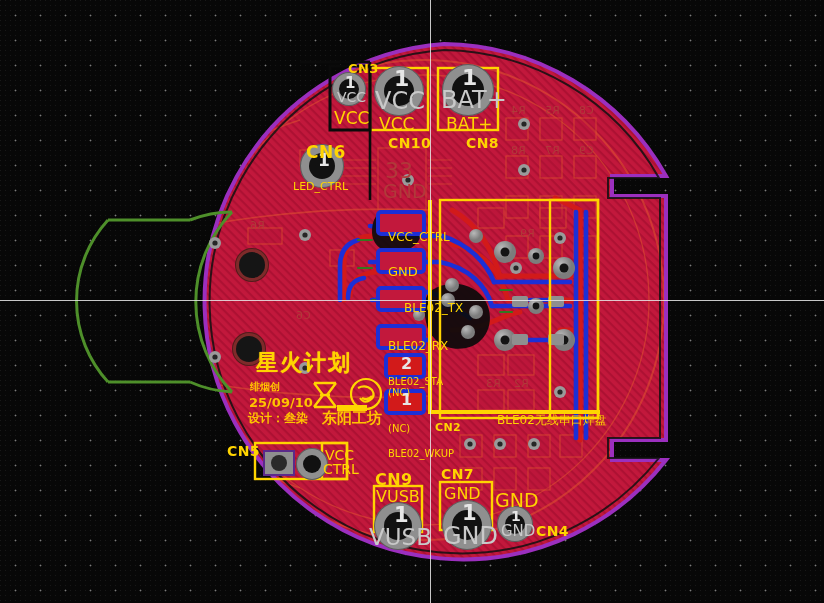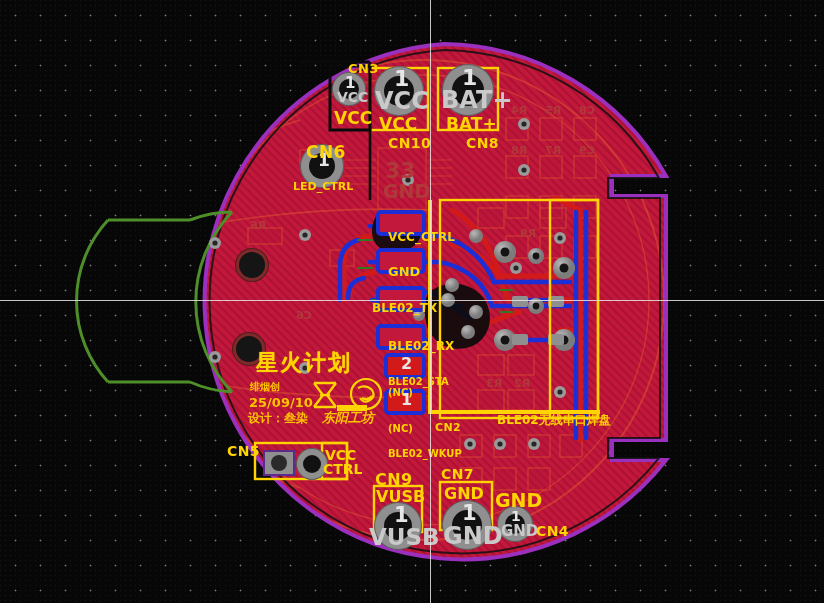--- a/index.html
+++ b/index.html
@@ -13,21 +13,21 @@
   #grid2{position:absolute;inset:0;
     background-image:radial-gradient(circle, #2a2a2a 0.6px, rgba(0,0,0,0) 1px);
     background-size:5px 5px;background-position:3px 3px;opacity:.5;}
 
   
   .ch-h{position:absolute;left:0;width:824px;height:1px;background:#e8e8e8;opacity:.85;}
   .ch-v{position:absolute;top:0;height:603px;width:1px;background:#e8e8e8;opacity:.85;}
 
   #board{position:absolute;left:0;top:0;width:824px;height:603px;}
 
-  .lbl{position:absolute;white-space:nowrap;font-weight:bold;line-height:1;
+  .lbl{position:absolute;white-space:nowrap;font-weight:normal;line-height:1;
        font-family:"DejaVu Sans",sans-serif;}
   .y{color:#ffd400;}
   .gray{color:#c9c9c9;}
   .drk{color:#b03a3a;}
   .pinnum{color:#e6e6e6;font-weight:bold;}
   .cn{color:#ffd400;font-weight:bold;letter-spacing:.4px;}
 
   .pad{position:absolute;border-radius:50%;background:#8f8f8f;
        box-shadow:0 0 0 1px rgba(0,0,0,.35) inset;}
   .pad .hole{position:absolute;border-radius:50%;background:#111;}
@@ -352,21 +352,21 @@
   <div class="lbl y" style="left:446px;top:116px;font-size:17px;">BAT+</div>
   <div class="lbl y" style="left:293px;top:181px;font-size:11px;">LED_CTRL</div>
   <div class="lbl y" style="left:325px;top:448px;font-size:14px;">VCC</div>
   <div class="lbl y" style="left:323px;top:462px;font-size:14px;">CTRL</div>
   <div class="lbl y" style="left:376px;top:489px;font-size:16px;">VUSB</div>
   <div class="lbl y" style="left:444px;top:486px;font-size:16px;">GND</div>
   <div class="lbl y" style="left:495px;top:491px;font-size:19px;">GND</div>
 
   <div class="lbl y" style="left:388px;top:231px;font-size:12px;">VCC_CTRL</div>
   <div class="lbl y" style="left:388px;top:265px;font-size:13px;">GND</div>
-  <div class="lbl y" style="left:372px;top:302px;font-size:12px;">BLE02_TX</div>
+  <div class="lbl y" style="left:404px;top:302px;font-size:12px;">BLE02_TX</div>
   <div class="lbl y" style="left:388px;top:340px;font-size:12px;">BLE02_RX</div>
   <div class="lbl y" style="left:388px;top:377px;font-size:10px;">BLE02_STA</div>
   <div class="lbl y" style="left:388px;top:388px;font-size:10px;">(NC)</div>
   <div class="lbl y" style="left:388px;top:413px;font-size:10px;margin-top:36px;">BLE02_WKUP</div>
   <div class="lbl y" style="left:388px;top:424px;font-size:10px;">(NC)</div>
 
   <div class="lbl pinnum" style="left:401px;top:356px;font-size:16px;">2</div>
   <div class="lbl pinnum" style="left:401px;top:392px;font-size:16px;">1</div>
 
   <div class="lbl y cjk" style="left:497px;top:414px;font-size:12px;">BLE02无线串口焊盘</div>
@@ -383,21 +383,21 @@
   <div class="lbl drk" style="left:520px;top:228px;font-size:11px;transform:scaleX(-1);">R9</div>
   <div class="lbl drk" style="left:486px;top:378px;font-size:11px;transform:scaleX(-1);">R3</div>
   <div class="lbl drk" style="left:514px;top:378px;font-size:11px;transform:scaleX(-1);">R2</div>
   <div class="lbl drk" style="left:250px;top:220px;font-size:11px;transform:scaleX(-1);">R6</div>
   <div class="lbl drk" style="left:296px;top:310px;font-size:11px;transform:scaleX(-1);">C6</div>
 
   <div class="lbl title-cjk cjk" style="left:256px;top:352px;font-size:22px;">星火计划</div>
   <div class="lbl sub-cjk cjk" style="left:250px;top:382px;font-size:10px;">绯烟创</div>
   <div class="lbl sub-cjk" style="left:249px;top:396px;font-size:13px;">25/09/10</div>
   <div class="lbl sub-cjk cjk" style="left:248px;top:412px;font-size:12px;">设计：叁染</div>
-  <div class="lbl sub-cjk cjk" style="left:322px;top:411px;font-size:13px;font-style:italic;">东阳工坊</div>
+  <div class="lbl sub-cjk cjk" style="left:322px;top:411px;font-size:15px;">东阳工坊</div>
 
   <svg style="position:absolute;left:308px;top:378px;width:34px;height:34px;" viewBox="0 0 34 34">
     <g fill="none" stroke="#ffd400" stroke-width="2.4">
       <path d="M6 5 h22 M6 5 l9 12 l-9 12 M28 5 l-9 12 l9 12 M6 29 h22"></path>
       <path d="M12 17 h10"></path>
     </g>
   </svg>
   <svg style="position:absolute;left:348px;top:376px;width:36px;height:36px;" viewBox="0 0 36 36">
     <g fill="none" stroke="#ffd400" stroke-width="2.2">
       <circle cx="18" cy="18" r="15"></circle>

